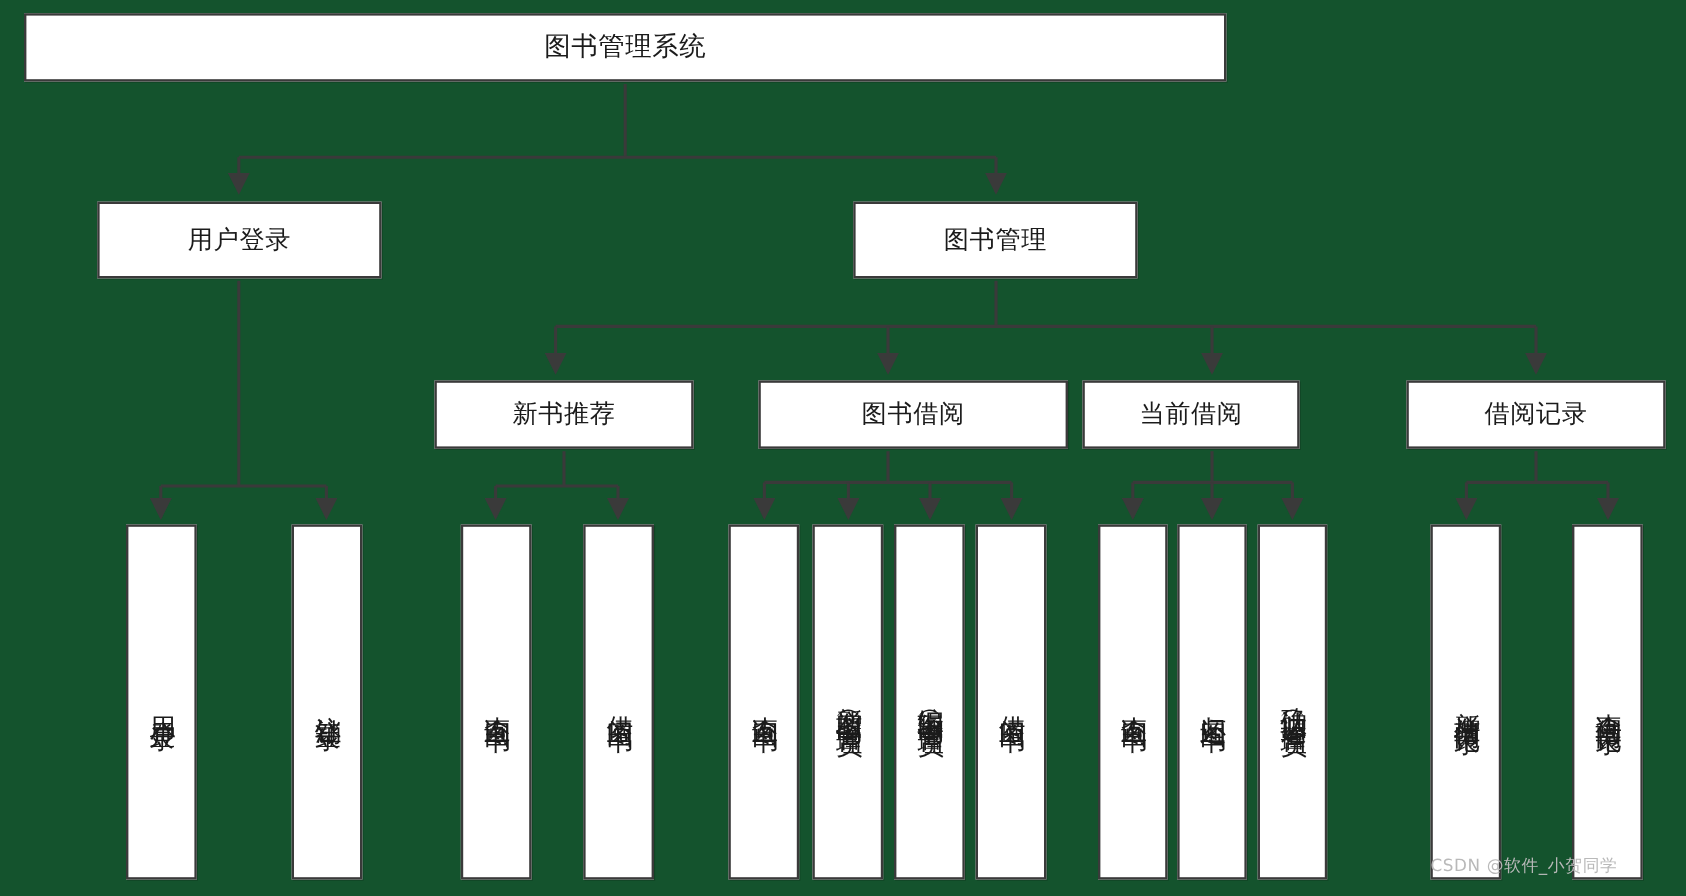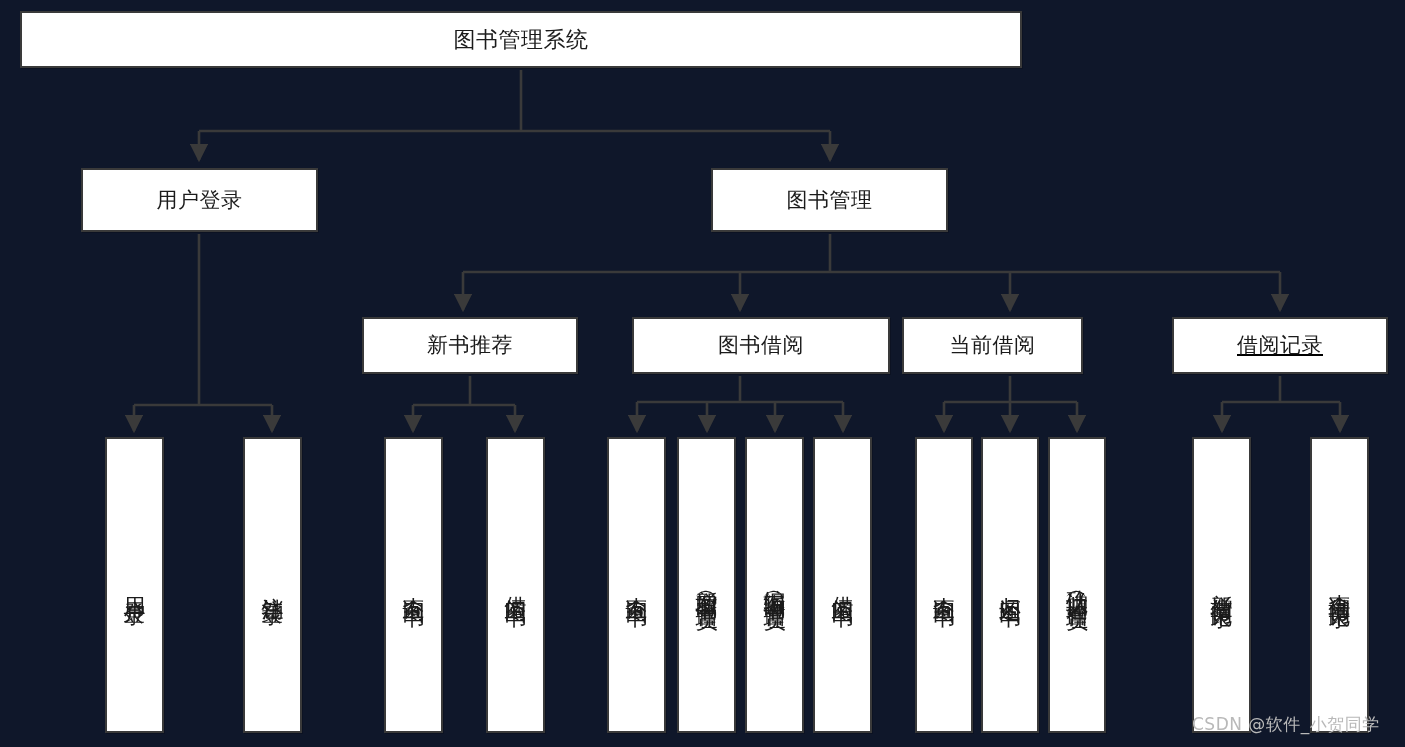--- a/index.html
+++ b/index.html
@@ -8,21 +8,21 @@
     padding: 0;
     background: #ffffff;
   }
   body {
     font-family: "DejaVu Sans", "Liberation Sans", sans-serif;
   }
   #canvas {
     position: relative;
     width: 1405px;
     height: 747px;
-    background: #0f172a;
+    background: #14532d;
     overflow: hidden;
   }
   svg.edges {
     position: absolute;
     left: 0;
     top: 0;
     width: 1405px;
     height: 747px;
     pointer-events: none;
   }
@@ -49,21 +49,21 @@
     text-orientation: upright;
     font-size: 22px;
     letter-spacing: 3px;
     line-height: 1.1;
     white-space: nowrap;
   }
   .node.root .label { font-size: 22px; }
   .watermark {
     position: absolute;
     color: #b9b9b9;
-    font-size: 17px;
+    font-size: 14px;
     letter-spacing: 0.5px;
     white-space: nowrap;
     user-select: none;
   }
 </style>
 </head>
 <body>
 
 <div id="canvas">
 
@@ -135,21 +135,21 @@
   </div>
 
   <div class="node" style="left:632px; top:317px; width:258px; height:57px;">
     <span class="label">图书借阅</span>
   </div>
 
   <div class="node" style="left:902px; top:317px; width:181px; height:57px;">
     <span class="label">当前借阅</span>
   </div>
 
-  <div class="node" style="left:1172px; top:317px; width:216px; height:57px;text-decoration:underline;">
+  <div class="node" style="left:1172px; top:317px; width:216px; height:57px;">
     <span class="label">借阅记录</span>
   </div>
 
   <div class="node vertical" style="left:105px; top:437px; width:59px; height:296px;">
     <span class="label">用户登录</span>
   </div>
 
   <div class="node vertical" style="left:243px; top:437px; width:59px; height:296px;">
     <span class="label">注销登录</span>
   </div>

